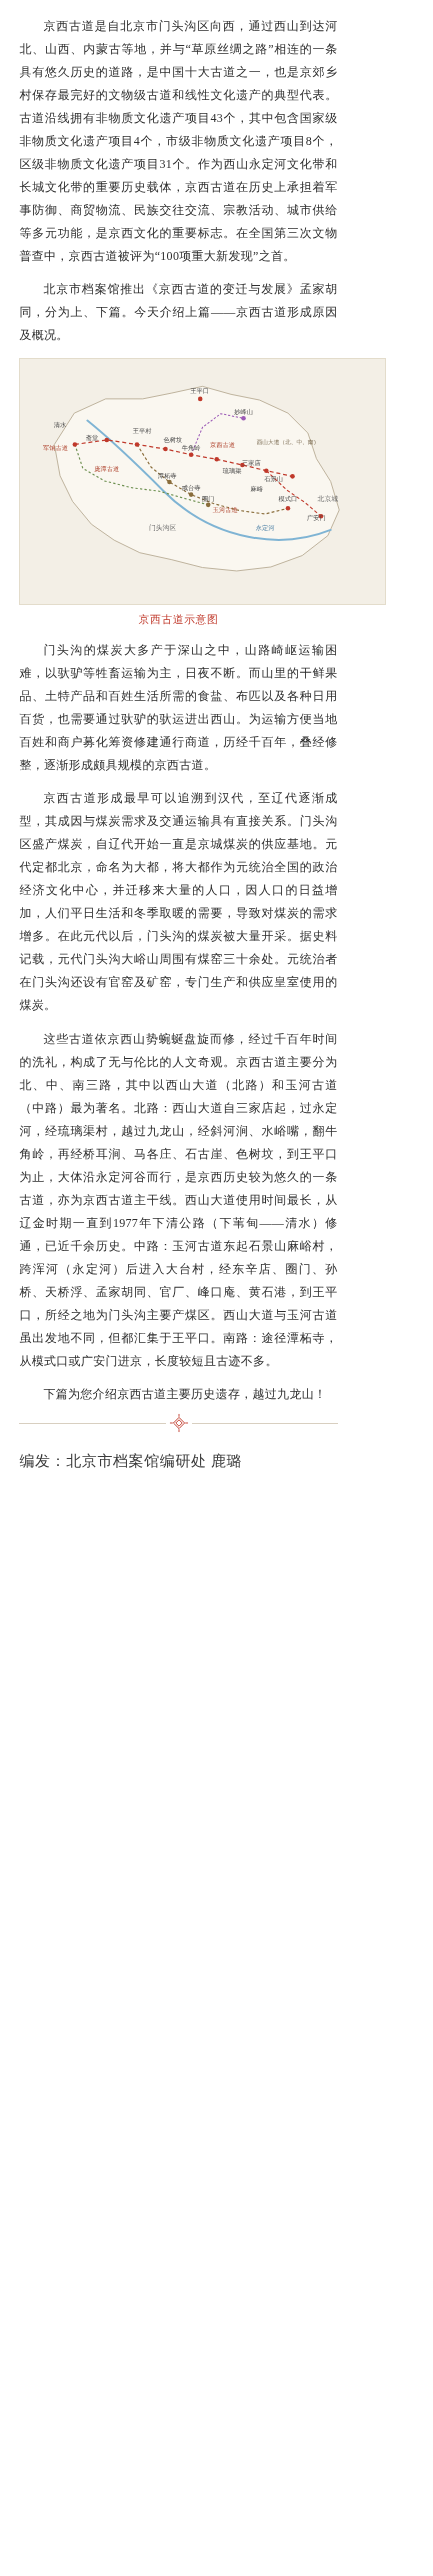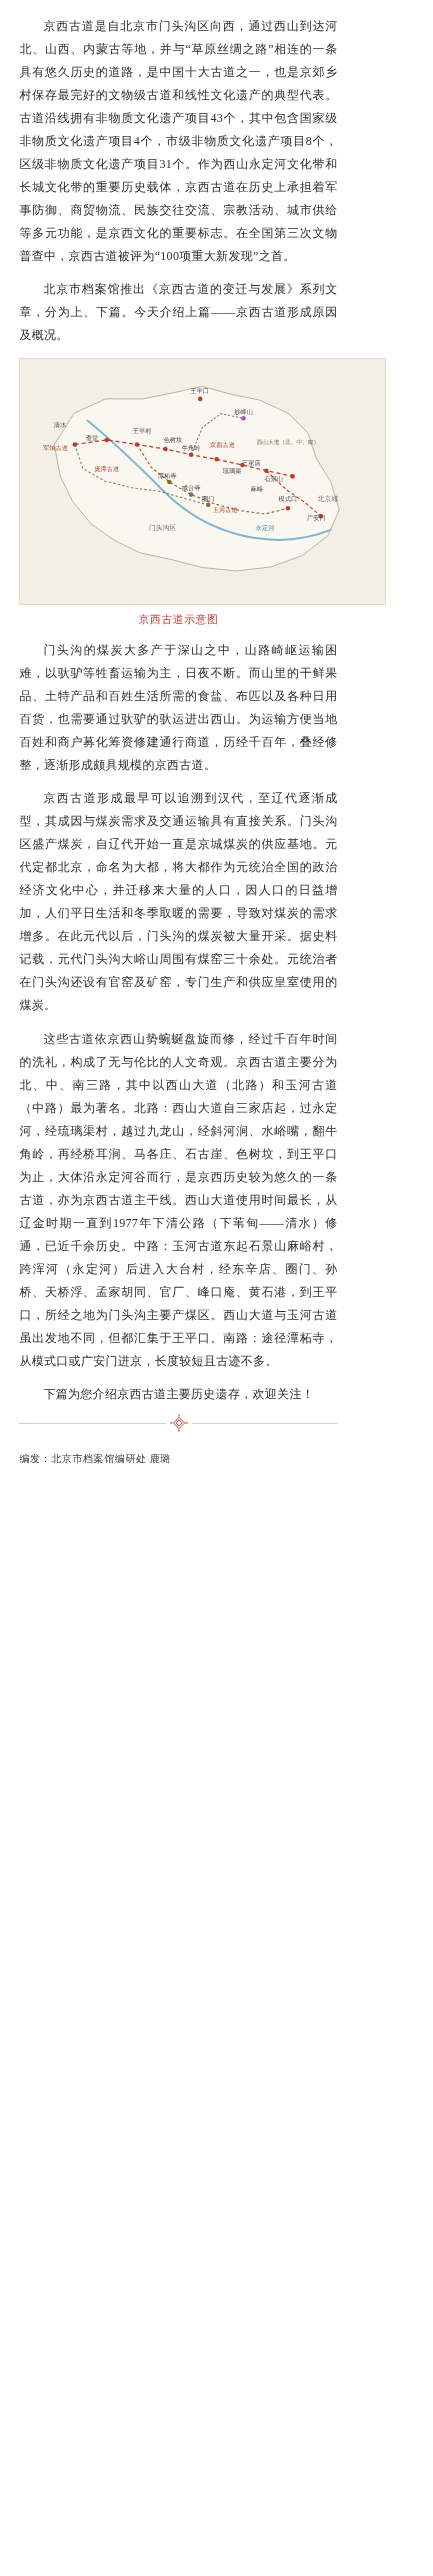--- a/index.html
+++ b/index.html
@@ -56,35 +56,35 @@
   }
   .knot {
     width: 26px;
     height: 26px;
     margin: -13.7px auto 0 auto;
     background: #ffffff;
     position: relative;
   }
   .knot svg { display: block; }
   .footer {
-    font-size: 10px;
+    font-size: 15px;
     color: #3a3a3a;
     margin: 16px 0 0 0;
     letter-spacing: 0.6px;
   }
   
   .map-svg { display: block; width: 365px; height: 245px; }
 </style>
 </head>
 <body>
 
 <div class="page">
 
   <p class="para">京西古道是自北京市门头沟区向西，通过西山到达河北、山西、内蒙古等地，并与“草原丝绸之路”相连的一条具有悠久历史的道路，是中国十大古道之一，也是京郊乡村保存最完好的文物级古道和线性文化遗产的典型代表。古道沿线拥有非物质文化遗产项目43个，其中包含国家级非物质文化遗产项目4个，市级非物质文化遗产项目8个，区级非物质文化遗产项目31个。作为西山永定河文化带和长城文化带的重要历史载体，京西古道在历史上承担着军事防御、商贸物流、民族交往交流、宗教活动、城市供给等多元功能，是京西文化的重要标志。在全国第三次文物普查中，京西古道被评为“100项重大新发现”之首。</p>
-  <p class="para">北京市档案馆推出《京西古道的变迁与发展》系列文章，分为上、下篇。今天介绍上篇——京西古道形成原因及概况。</p>
+  <p class="para">北京市档案馆推出《京西古道的变迁与发展》孟家胡同，分为上、下篇。今天介绍上篇——京西古道形成原因及概况。</p>
 
   <div class="figure">
     <div class="map-wrap">
       <svg class="map-svg" viewBox="0 0 640 430">
         <rect x="0" y="0" width="640" height="430" fill="#f3efe6"></rect>
 
         <path d="M60 150 L95 95 L150 70 L215 70 L265 60 L320 48 L370 62 L420 72 L470 95 L505 130
                  L520 175 L545 215 L560 265 L540 310 L495 345 L440 365 L380 372 L320 366 L265 352
                  L210 340 L165 318 L125 290 L92 250 L70 205 Z" fill="#faf7f0" stroke="#b9ad96" stroke-width="1.6"></path>
 
@@ -140,21 +140,21 @@
             <text x="540" y="250" text-anchor="middle" fill="#6b6b6b" font-size="12">北京城</text>
           </g>
       </svg>
     </div>
     <div class="map-caption">京西古道示意图</div>
   </div>
 
   <p class="para">门头沟的煤炭大多产于深山之中，山路崎岖运输困难，以驮驴等牲畜运输为主，日夜不断。而山里的干鲜果品、土特产品和百姓生活所需的食盐、布匹以及各种日用百货，也需要通过驮驴的驮运进出西山。为运输方便当地百姓和商户募化筹资修建通行商道，历经千百年，叠经修整，逐渐形成颇具规模的京西古道。</p>
   <p class="para">京西古道形成最早可以追溯到汉代，至辽代逐渐成型，其成因与煤炭需求及交通运输具有直接关系。门头沟区盛产煤炭，自辽代开始一直是京城煤炭的供应基地。元代定都北京，命名为大都，将大都作为元统治全国的政治经济文化中心，并迁移来大量的人口，因人口的日益增加，人们平日生活和冬季取暖的需要，导致对煤炭的需求增多。在此元代以后，门头沟的煤炭被大量开采。据史料记载，元代门头沟大峪山周围有煤窑三十余处。元统治者在门头沟还设有官窑及矿窑，专门生产和供应皇室使用的煤炭。</p>
   <p class="para">这些古道依京西山势蜿蜒盘旋而修，经过千百年时间的洗礼，构成了无与伦比的人文奇观。京西古道主要分为北、中、南三路，其中以西山大道（北路）和玉河古道（中路）最为著名。北路：西山大道自三家店起，过永定河，经琉璃渠村，越过九龙山，经斜河涧、水峪嘴，翻牛角岭，再经桥耳涧、马各庄、石古崖、色树坟，到王平口为止，大体沿永定河谷而行，是京西历史较为悠久的一条古道，亦为京西古道主干线。西山大道使用时间最长，从辽金时期一直到1977年下清公路（下苇甸——清水）修通，已近千余历史。中路：玉河古道东起石景山麻峪村，跨浑河（永定河）后进入大台村，经东辛店、圈门、孙桥、天桥浮、孟家胡同、官厂、峰口庵、黄石港，到王平口，所经之地为门头沟主要产煤区。西山大道与玉河古道虽出发地不同，但都汇集于王平口。南路：途径潭柘寺，从模式口或广安门进京，长度较短且古迹不多。</p>
-  <p class="para">下篇为您介绍京西古道主要历史遗存，欢迎关注！</p>
+  <p class="para">下篇为您介绍京西古道主要历史遗存，越过九龙山！</p>
 
   <div class="divider-wrap">
     <div class="divider-line"></div>
     <div class="knot">
       <svg width="26" height="26" viewBox="0 0 46 46">
         <rect x="0" y="0" width="46" height="46" fill="#ffffff"></rect>
         <g stroke="#c0392b" stroke-width="1.6" fill="none">
           <rect x="16" y="16" width="14" height="14" transform="rotate(45 23 23)"></rect>
           <rect x="19" y="19" width="8" height="8" transform="rotate(45 23 23)"></rect>
           <path d="M23 7 L23 12 M23 34 L23 39 M7 23 L12 23 M34 23 L39 23"></path>

